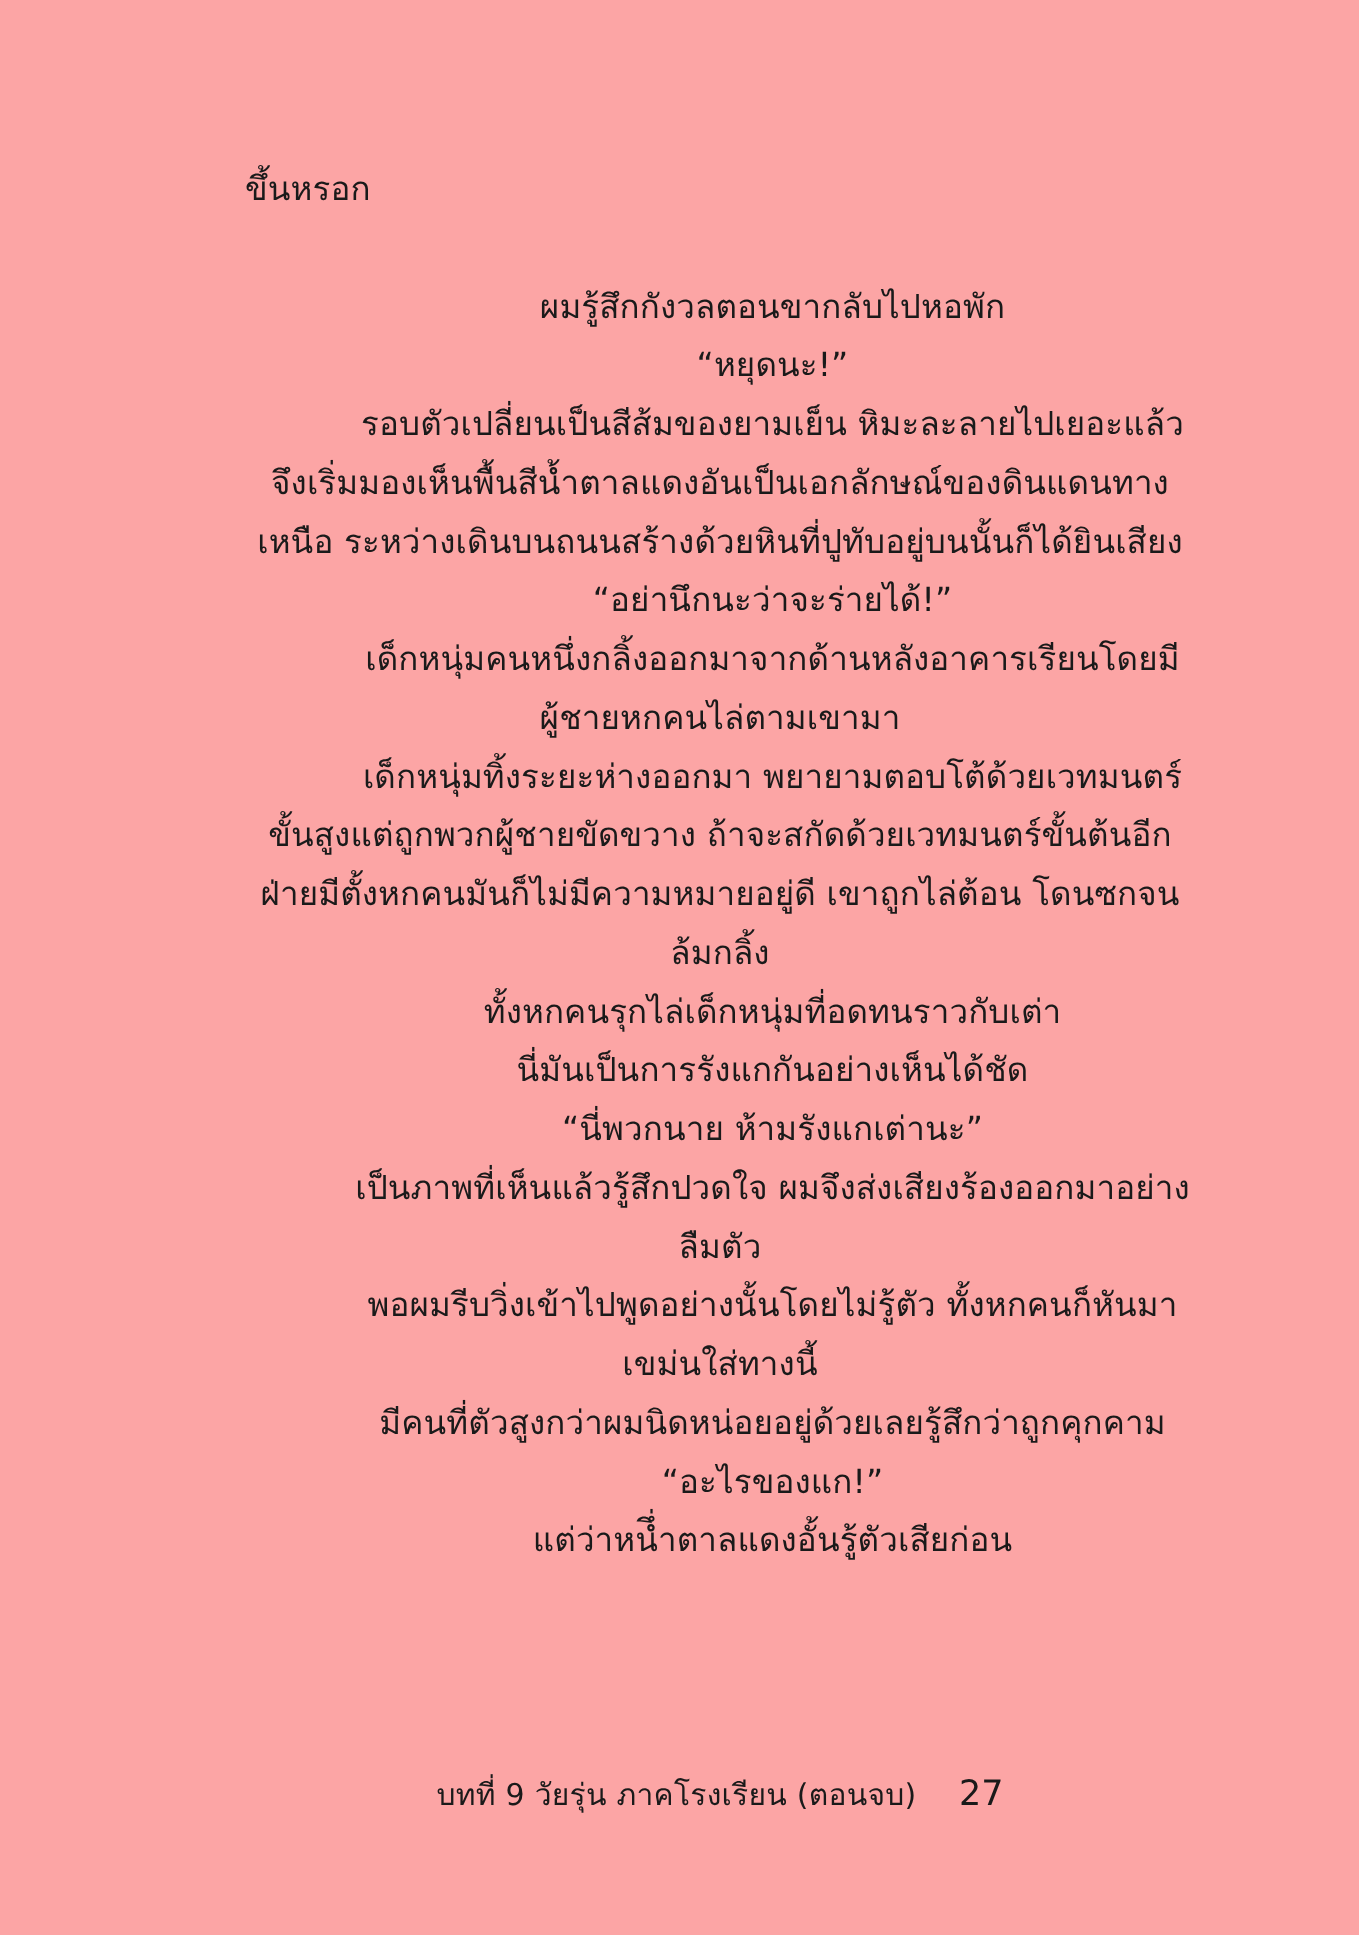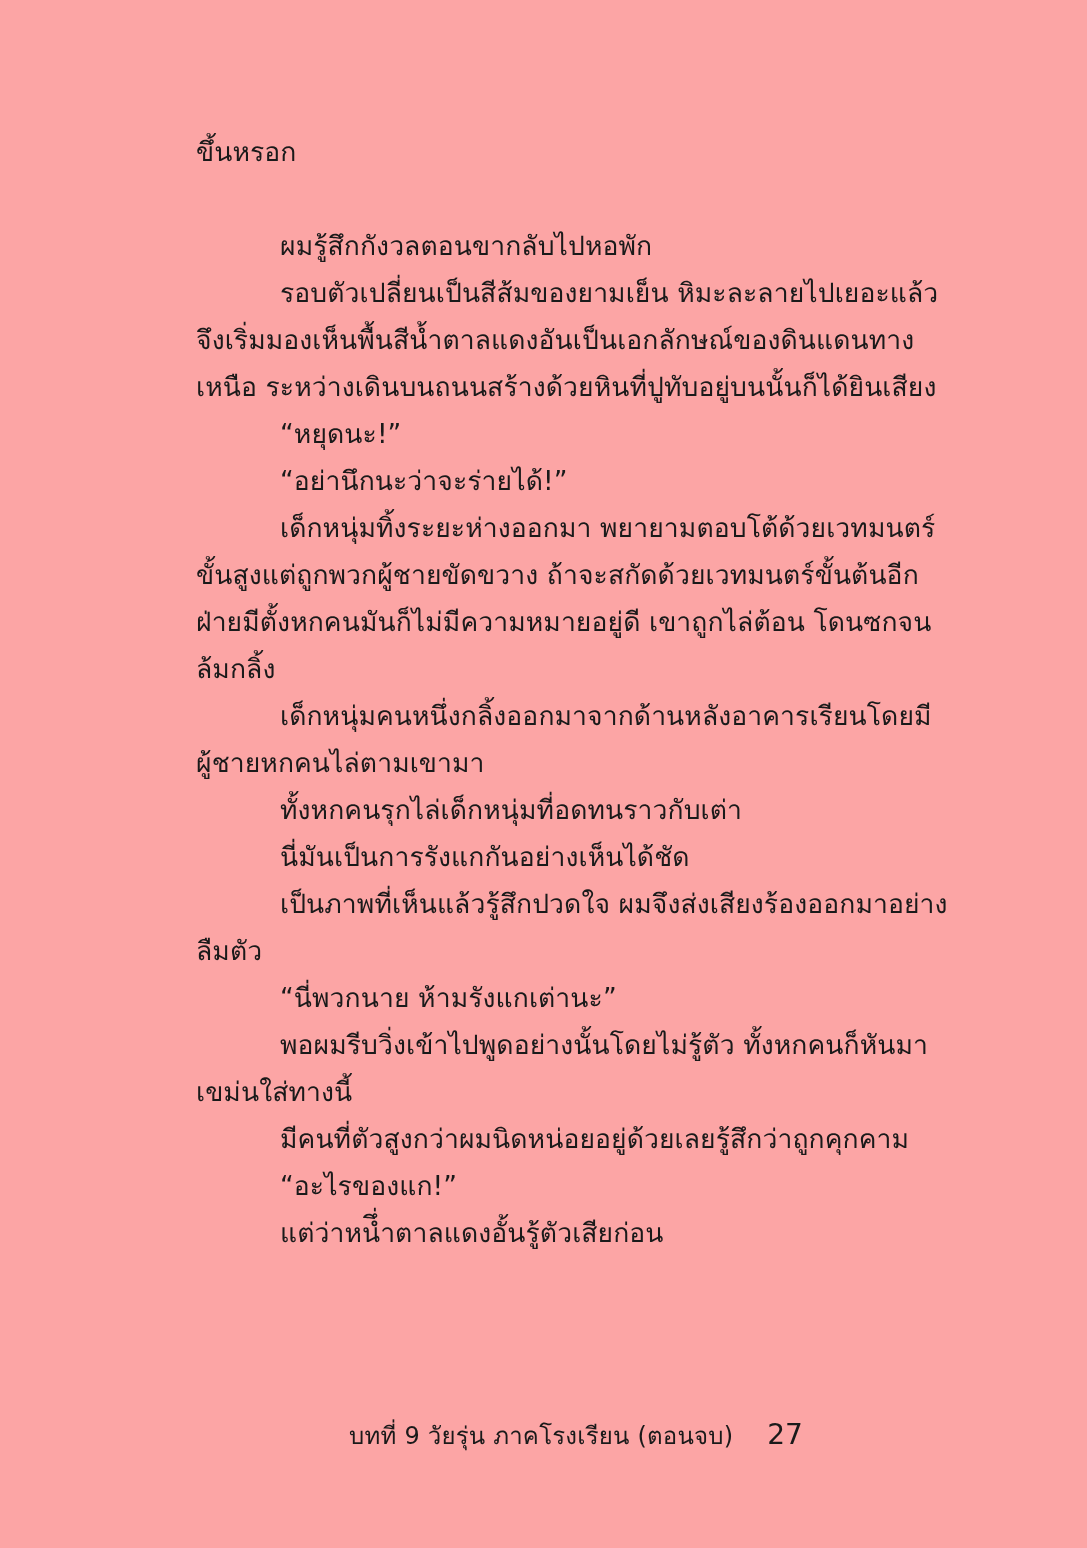--- a/index.html
+++ b/index.html
@@ -29,20 +29,21 @@
   .para {
     font-size: 26.5px;
     line-height: 47px;
     letter-spacing: 0.1px;
     margin: 0;
     text-align: left;
     word-break: break-word;
   }
   .para.indent {
     text-indent: 84px;
+    text-align: center;
   }
   .gap {
     height: 47px;
   }
   .footer {
     position: absolute;
     left: 196px;
     right: 131px;
     top: 1416px;
     display: flex;
@@ -60,29 +61,29 @@
 </style>
 </head>
 <body>
 
 <div class="page">
 
   <div class="text-block">
     <p class="para">ขึ้นหรอก</p>
     <div class="gap"></div>
     <p class="para indent">ผมรู้สึกกังวลตอนขากลับไปหอพัก</p>
+    <p class="para indent">“หยุดนะ!”</p>
     <p class="para indent">รอบตัวเปลี่ยนเป็นสีส้มของยามเย็น หิมะละลายไปเยอะแล้วจึงเริ่มมองเห็นพื้นสีน้ำตาลแดงอันเป็นเอกลักษณ์ของดินแดนทางเหนือ ระหว่างเดินบนถนนสร้างด้วยหินที่ปูทับอยู่บนนั้นก็ได้ยินเสียง</p>
-    <p class="para indent">“หยุดนะ!”</p>
     <p class="para indent">“อย่านึกนะว่าจะร่ายได้!”</p>
+    <p class="para indent">เด็กหนุ่มคนหนึ่งกลิ้งออกมาจากด้านหลังอาคารเรียนโดยมีผู้ชายหกคนไล่ตามเขามา</p>
     <p class="para indent">เด็กหนุ่มทิ้งระยะห่างออกมา พยายามตอบโต้ด้วยเวทมนตร์ขั้นสูงแต่ถูกพวกผู้ชายขัดขวาง ถ้าจะสกัดด้วยเวทมนตร์ขั้นต้นอีกฝ่ายมีตั้งหกคนมันก็ไม่มีความหมายอยู่ดี เขาถูกไล่ต้อน โดนซกจนล้มกลิ้ง</p>
-    <p class="para indent">เด็กหนุ่มคนหนึ่งกลิ้งออกมาจากด้านหลังอาคารเรียนโดยมีผู้ชายหกคนไล่ตามเขามา</p>
     <p class="para indent">ทั้งหกคนรุกไล่เด็กหนุ่มที่อดทนราวกับเต่า</p>
     <p class="para indent">นี่มันเป็นการรังแกกันอย่างเห็นได้ชัด</p>
+    <p class="para indent">“นี่พวกนาย ห้ามรังแกเต่านะ”</p>
     <p class="para indent">เป็นภาพที่เห็นแล้วรู้สึกปวดใจ ผมจึงส่งเสียงร้องออกมาอย่างลืมตัว</p>
-    <p class="para indent">“นี่พวกนาย ห้ามรังแกเต่านะ”</p>
     <p class="para indent">พอผมรีบวิ่งเข้าไปพูดอย่างนั้นโดยไม่รู้ตัว ทั้งหกคนก็หันมาเขม่นใส่ทางนี้</p>
     <p class="para indent">มีคนที่ตัวสูงกว่าผมนิดหน่อยอยู่ด้วยเลยรู้สึกว่าถูกคุกคาม</p>
     <p class="para indent">“อะไรของแก!”</p>
     <p class="para indent">แต่ว่าหนึ่ำตาลแดงอั้นรู้ตัวเสียก่อน</p>
   </div>
 
   <div class="footer">
     <span class="footer-title">บทที่ 9 วัยรุ่น ภาคโรงเรียน (ตอนจบ)</span>
     <span class="footer-page">27</span>
   </div>

